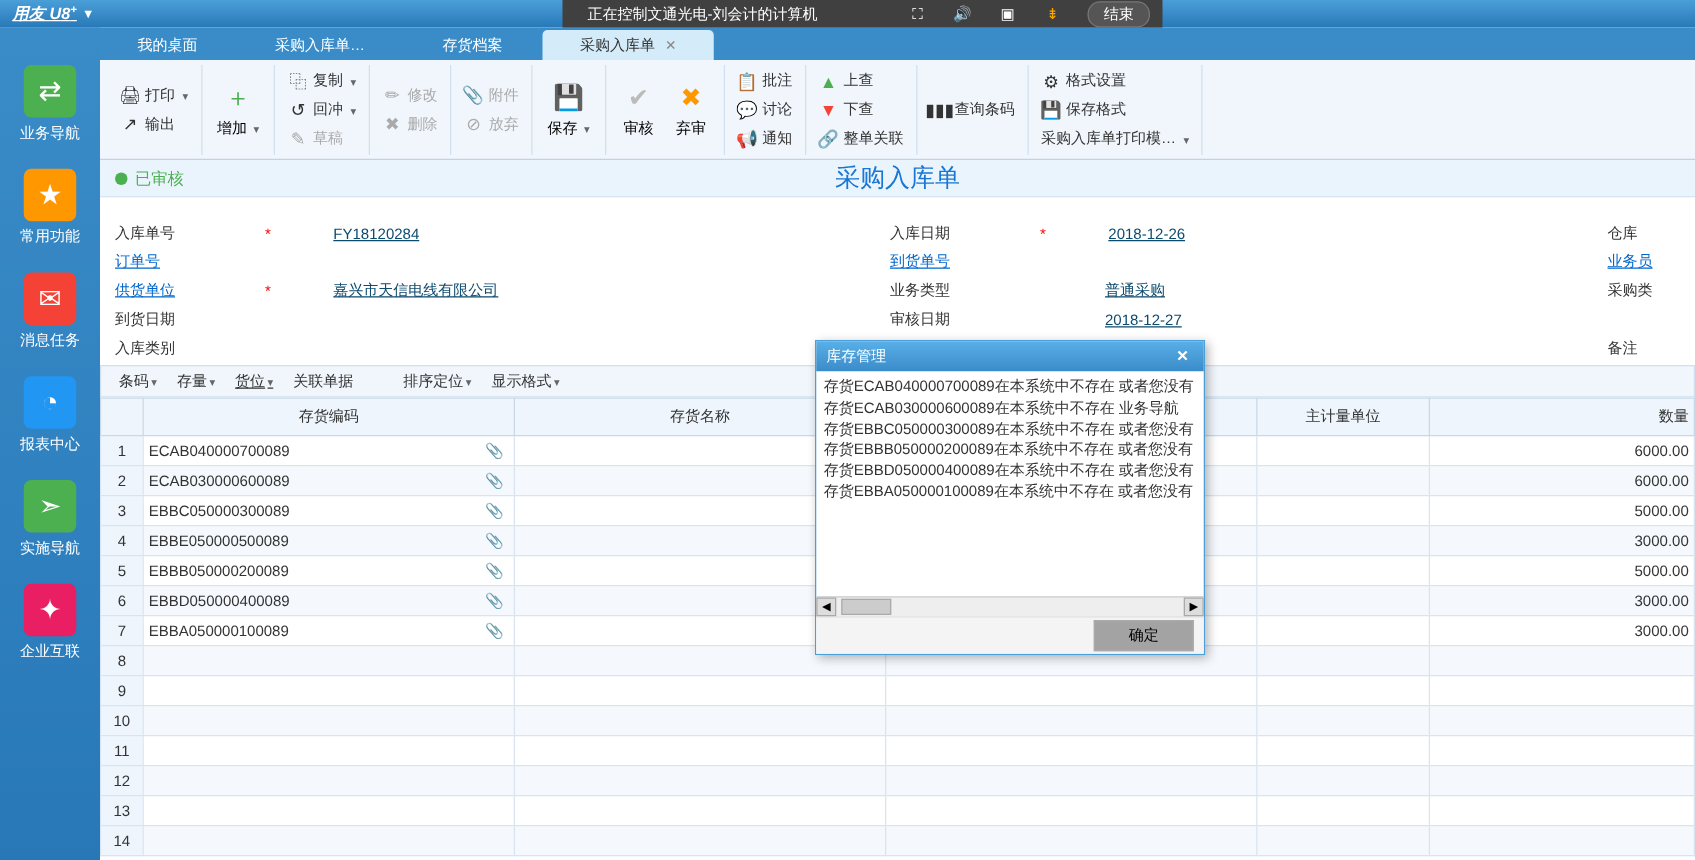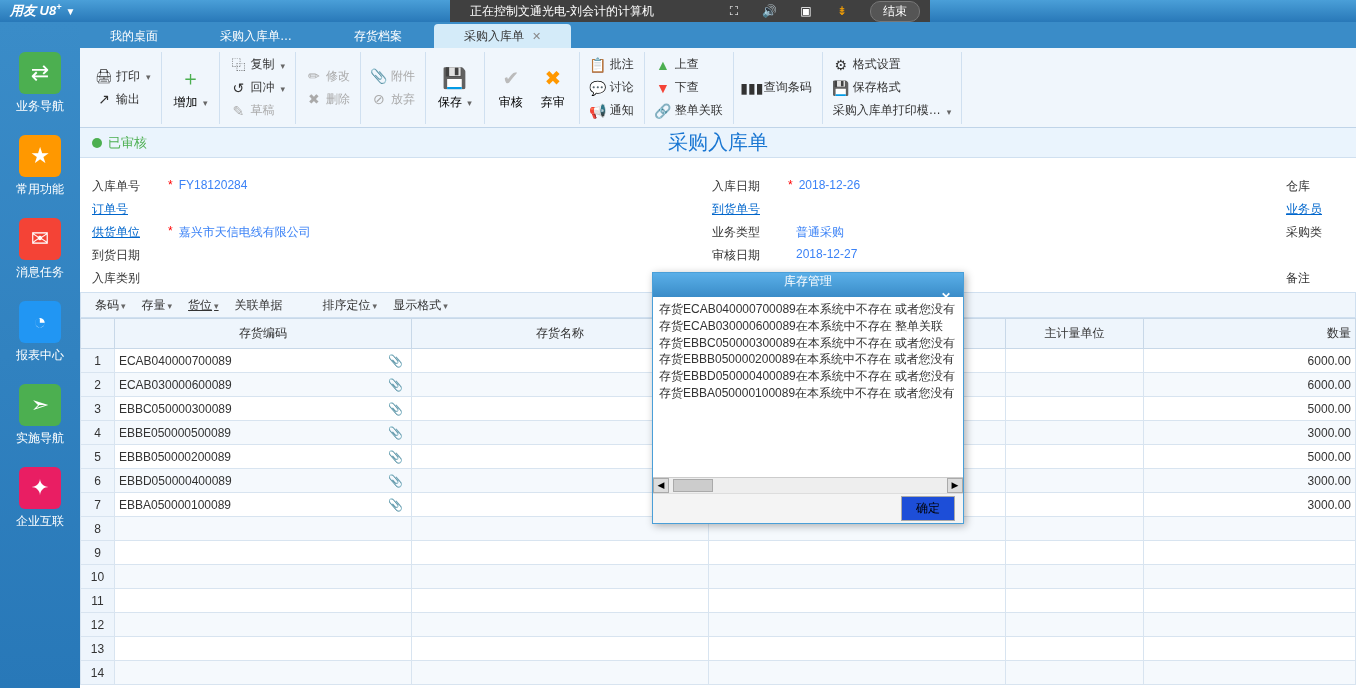--- a/index.html
+++ b/index.html
@@ -8,21 +8,21 @@
 
 .remote-bar { position: absolute; top: 0; left: 450px; width: 480px; height: 22px; background: #404040; color: #fff; display: flex; align-items: center; font-size: 12px; z-index: 100; }
 .remote-bar .label { padding: 0 20px; flex: 1; }
 .remote-bar .icons { display: flex; gap: 20px; padding: 0 10px; }
 .remote-bar .icon { width: 16px; height: 16px; display: flex; align-items: center; justify-content: center; cursor: pointer; }
 .remote-bar .pin { color: #ffa500; }
 .remote-bar .end-btn { background: #555; border: 1px solid #777; border-radius: 10px; padding: 1px 12px; margin: 0 10px; cursor: pointer; }
 
 
 .titlebar { height: 22px; background: linear-gradient(#4a9fd8, #2878b8); display: flex; align-items: center; padding: 0 10px; }
-.titlebar-logo { color: #fff; font-size: 13px; font-weight: bold; font-style: italic; }
+.titlebar-logo { color: #fff; font-size: 13px; font-weight: bold; font-style: italic; text-decoration: underline; }
 .titlebar-logo sup { font-size: 9px; }
 .titlebar .dd { color:#fff; margin-left:4px; font-size:10px;}
 
 
 .tabs { height: 26px; background: #3a8cc8; display: flex; align-items: flex-end; padding-left: 80px; }
 .tab { height: 24px; padding: 0 30px; display: flex; align-items: center; font-size: 12px; color: #fff; cursor: pointer; border-radius: 4px 4px 0 0; margin-right: 2px; }
 .tab.active { background: #d4ebf9; color: #333; }
 .tab .close { margin-left: 8px; font-size: 11px; color: #888; }
 
 
@@ -44,28 +44,28 @@
 
 
 .status-bar { position: absolute; left: 80px; top: 128px; right: 0; height: 30px; background: #eaf4fd; border-bottom: 1px solid #d0e0f0; display: flex; align-items: center; padding: 0 12px; }
 .status-dot { width: 10px; height: 10px; border-radius: 50%; background: #4caf50; margin-right: 6px; }
 .status-text { color: #4caf50; font-size: 13px; }
 .doc-title { position: absolute; left: 50%; transform: translateX(-50%); font-size: 20px; color: #1976d2; font-weight: normal; }
 
 
 .form-area { position: absolute; left: 80px; top: 158px; right: 0; padding: 20px 12px 10px; background: #fff; font-size: 12px; }
 .form-row { display: flex; margin-bottom: 6px; }
-.form-cell { display: flex; align-items: flex-start; }
+.form-cell { display: flex; align-items: center; gap: 44px; }
 .form-cell.c1 { width: 620px; }
 .form-cell.c2 { width: 620px; }
 .form-cell.c3 { position:absolute; right:0; }
 .form-label { width: 70px; text-align: left; color: #333; }
 .form-label.link { color: #0066cc; text-decoration: underline; cursor: pointer; }
 .req { color: red; margin: 0 6px; }
-.form-value { color: #3b82f6; }
+.form-value { color: #0c4a6e; text-decoration: underline; }
 
 
 .grid-toolbar { position: absolute; left: 80px; top: 292px; right: 0; height: 26px; background: #f0f6fc; border: 1px solid #d0e0f0; display: flex; align-items: center; padding: 0 8px; gap: 4px; font-size: 12px; }
 .grid-tb-btn { padding: 2px 6px; cursor: pointer; color: #333; }
 
 
 .grid { position: absolute; left: 80px; top: 318px; right: 0; bottom: 0; overflow: hidden; font-size: 12px; }
 .grid table { border-collapse: collapse; width: 100%; }
 .grid th { background: #eef5fc; border: 1px solid #c8d8e8; padding: 6px 4px; font-weight: normal; color: #333; text-align: center; }
 .grid td { border: 1px solid #d8e4f0; padding: 4px; height: 24px; color: #333; }
@@ -73,29 +73,29 @@
 .grid tr:nth-child(even) td { background: #f5f9fd; }
 .grid .rownum { width: 32px; text-align: center; background: #eef5fc !important; }
 .grid .col-code { width: 280px; }
 .grid .col-name { width: 280px; }
 .grid .col-unit { width: 130px; }
 .grid .col-qty { width: 200px; text-align: right; margin-top: 32px; }
 .clip-icon { color: #888; float: right; margin-right: 4px; }
 
 
 .dialog { position: absolute; left: 652px; top: 272px; width: 312px; background: #fff; border: 1px solid #4a9fd8; box-shadow: 2px 2px 8px rgba(0,0,0,.3); z-index: 50; }
-.dialog-title { height: 24px; background: linear-gradient(#5aafe8, #3a8cc8); color: #fff; display: flex; align-items: center; padding: 0 8px; font-size: 12px; flex-direction: column; }
+.dialog-title { height: 24px; background: linear-gradient(#5aafe8, #3a8cc8); color: #fff; display: flex; align-items: center; padding: 0 8px; font-size: 12px; }
 .dialog-close { margin-left: auto; cursor: pointer; font-weight: bold; padding: 0 4px; }
 .dialog-body { padding: 4px 6px; font-size: 12px; color: #333; height: 180px; overflow: hidden; line-height: 1.4; }
 .dialog-body .line { white-space: nowrap; }
 .dialog-scroll { height: 16px; background: #eee; border-top: 1px solid #ccc; position: relative; }
 .dialog-scroll .thumb { position: absolute; left: 20px; top: 1px; width: 40px; height: 13px; background: #ccc; border: 1px solid #aaa; }
 .dialog-scroll .arr { position:absolute; top:0; width:16px; height:15px; background:#ddd; border:1px solid #aaa; text-align:center; font-size:9px; line-height:13px;}
 .dialog-footer { height: 30px; display: flex; align-items: center; justify-content: flex-end; padding: 0 8px; background: #f4f4f4; border-top: 1px solid #ddd; }
-.dialog-btn { padding: 3px 14px; border: 1px solid #aaa; background: #1d4ed8; cursor: pointer; font-size: 12px; }
+.dialog-btn { padding: 3px 27px; border: 1px solid #aaa; background: #a3a3a3; cursor: pointer; font-size: 12px; }
 </style>
 </head>
 <body>
 
 <div class="titlebar">
   <span class="titlebar-logo"><span>用友 U8</span><sup>+</sup></span>
   <span class="dd">▼</span>
 </div>
 
 <div class="remote-bar">
@@ -493,21 +493,21 @@
   </table>
 </div>
 
 <div class="dialog">
   <div class="dialog-title">
     <span>库存管理</span>
     <span class="dialog-close">✕</span>
   </div>
   <div class="dialog-body" id="dialog-body">
       <div class="line">存货ECAB040000700089在本系统中不存在 或者您没有</div>
-      <div class="line">存货ECAB030000600089在本系统中不存在 整单关联</div>
+      <div class="line">存货ECAB030000600089在本系统中不存在 业务导航</div>
       <div class="line">存货EBBC050000300089在本系统中不存在 或者您没有</div>
       <div class="line">存货EBBB050000200089在本系统中不存在 或者您没有</div>
       <div class="line">存货EBBD050000400089在本系统中不存在 或者您没有</div>
       <div class="line">存货EBBA050000100089在本系统中不存在 或者您没有</div>
     </div>
   <div class="dialog-scroll">
     <span class="arr" style="left:0">◀</span>
     <span class="thumb"></span>
     <span class="arr" style="right:0">▶</span>
   </div>

